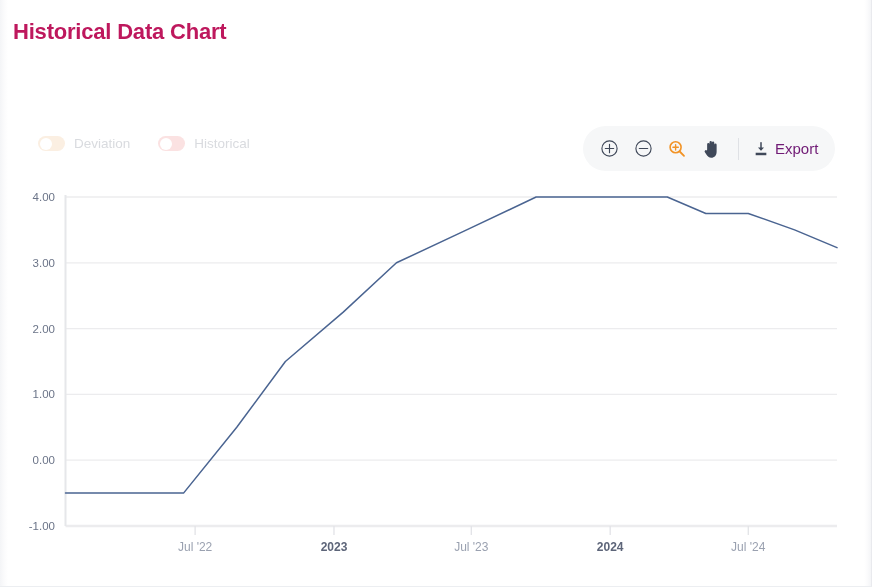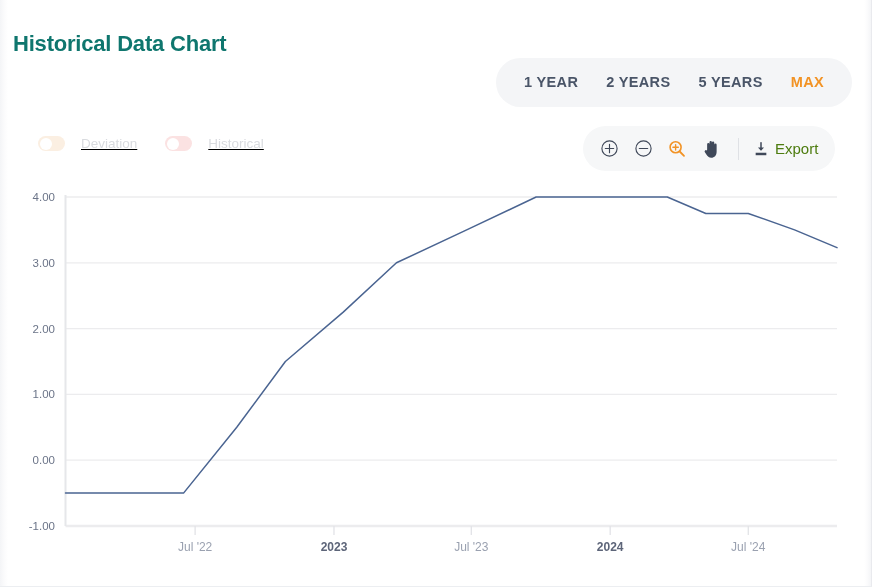--- a/index.html
+++ b/index.html
@@ -39,23 +39,22 @@
     pointer-events: none;
   }
 
   
   .page-title {
     position: absolute;
     left: 13px;
     top: 19px;
     font-size: 22px;
     font-weight: bold;
-    color: #0f766e;
+    color: #be185d;
     letter-spacing: -0.2px;
-    margin-top: 12px;
   }
 
   
   .range-group {
     position: absolute;
     left: 496px;
     top: 58px;
     height: 49px;
     display: flex;
     align-items: center;
@@ -83,23 +82,22 @@
     position: absolute;
     left: 38px;
     top: 136px;
     display: flex;
     align-items: center;
     gap: 28px;
   }
   .legend-item {
     display: flex;
     align-items: center;
-    gap: 16px;
-    cursor: pointer;
-    text-decoration: underline;
+    gap: 9px;
+    cursor: pointer;
   }
   .toggle {
     width: 27px;
     height: 15px;
     border-radius: 8px;
     position: relative;
     flex: none;
   }
   .toggle.deviation { background: #fbefe2; }
   .toggle.consensus { background: #fbe2e2; }
@@ -154,21 +152,21 @@
     align-items: center;
     gap: 6px;
     cursor: pointer;
     padding: 0 6px 0 2px;
     background: none;
     border: none;
     font-family: inherit;
   }
   .export-label {
     font-size: 15px;
-    color: #4d7c0f;
+    color: #701a75;
   }
 
   
   .chart-wrap {
     position: absolute;
     left: 0;
     top: 180px;
     width: 700px;
     height: 407px;
   }
@@ -194,26 +192,20 @@
 </head>
 <body>
 
 <div id="app">
 
   <div class="edge-left"></div>
   <div class="edge-right"></div>
 
   <div class="page-title">Historical Data Chart</div>
 
-  <div class="range-group" id="range-group">
-      <button class="range-btn">1 YEAR</button>
-      <button class="range-btn">2 YEARS</button>
-      <button class="range-btn">5 YEARS</button>
-      <button class="range-btn active">MAX</button>
-    </div>
 
   <div class="legend" id="legend">
       <div class="legend-item">
         <div class="toggle deviation" style="background: rgb(251, 239, 226);">
           <div class="knob"></div>
         </div>
         <span class="legend-label">Deviation</span>
       </div>
       <div class="legend-item">
         <div class="toggle consensus" style="background: rgb(251, 226, 226);">

